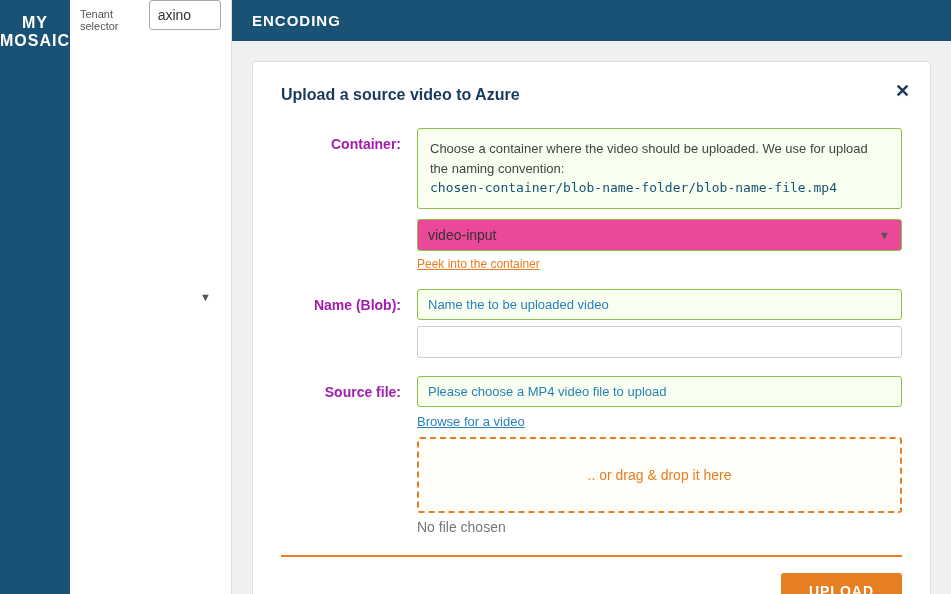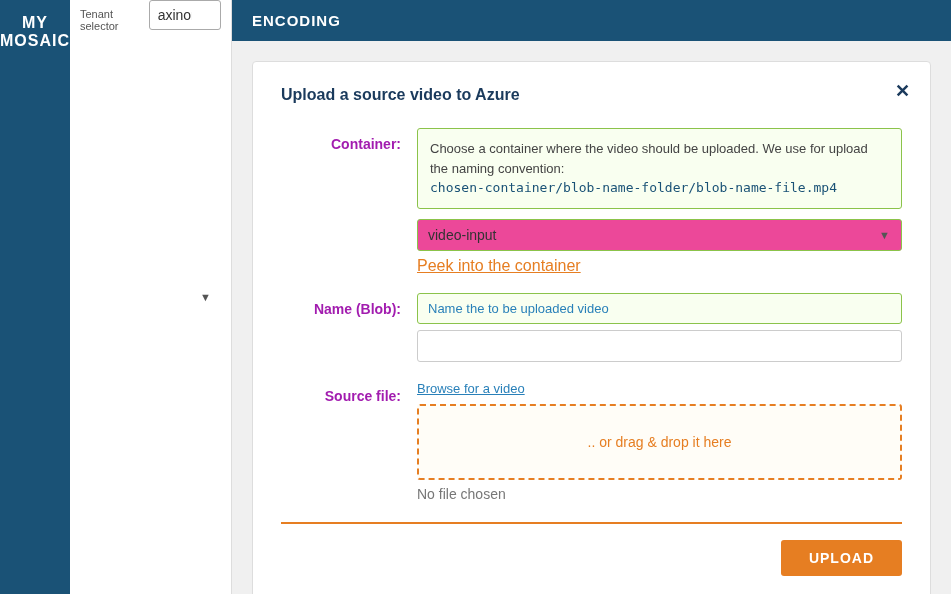--- a/index.html
+++ b/index.html
@@ -176,21 +176,21 @@
       top: 50%;
       transform: translateY(-50%);
       pointer-events: none;
       font-size: 11px;
       color: #555;
     }
 
     
     .peek-link {
       color: #e67e22;
-      font-size: 16px;
+      font-size: 12px;
       cursor: pointer;
       text-decoration: underline;
       display: inline-block;
       margin-top: 6px;
     }
 
     
     .name-hint {
       background: #f9fff0;
       border: 1px solid #8bc34a;
@@ -317,20 +317,21 @@
         <div class="form-label">Name (Blob):</div>
         <div class="form-field">
           <div class="name-hint">Name the to be uploaded video</div>
           <input class="text-input" type="text" value="" style="">
         </div>
       </div>
 
       <div class="form-row">
         <div class="form-label">Source file:</div>
         <div class="form-field">
+          <div class="source-hint">Please choose a MP4 video file to upload</div>
           <span class="browse-link">Browse for a video</span>
           <div class="drop-zone">
             <span>.. or drag &amp; drop it here</span>
           </div>
           <div class="no-file">No file chosen</div>
         </div>
       </div>
 
       <hr class="divider">
       <div class="upload-btn-wrap">

